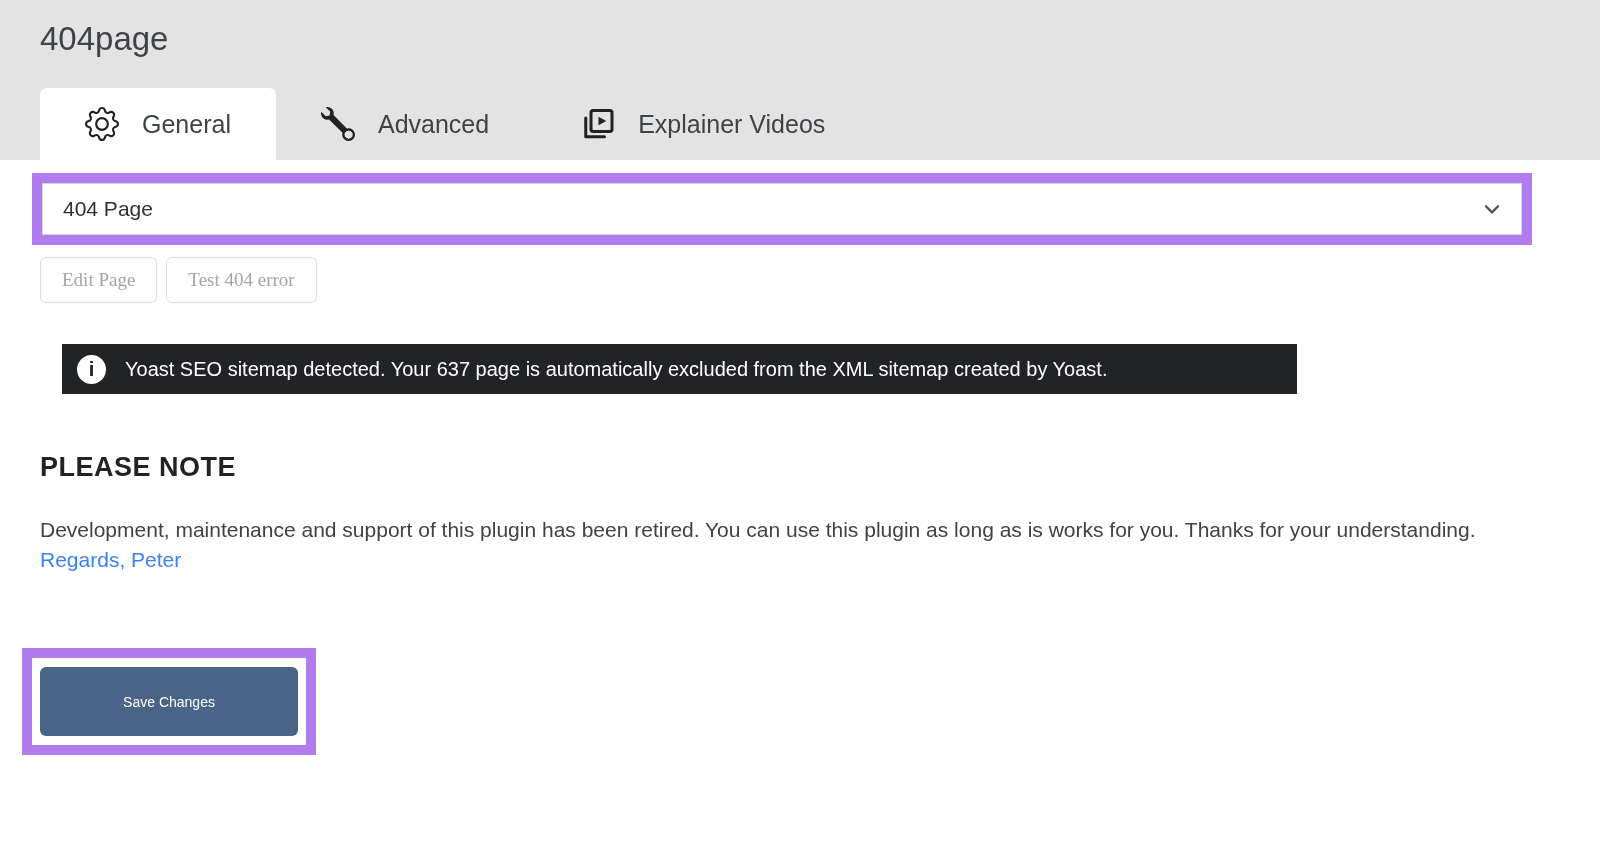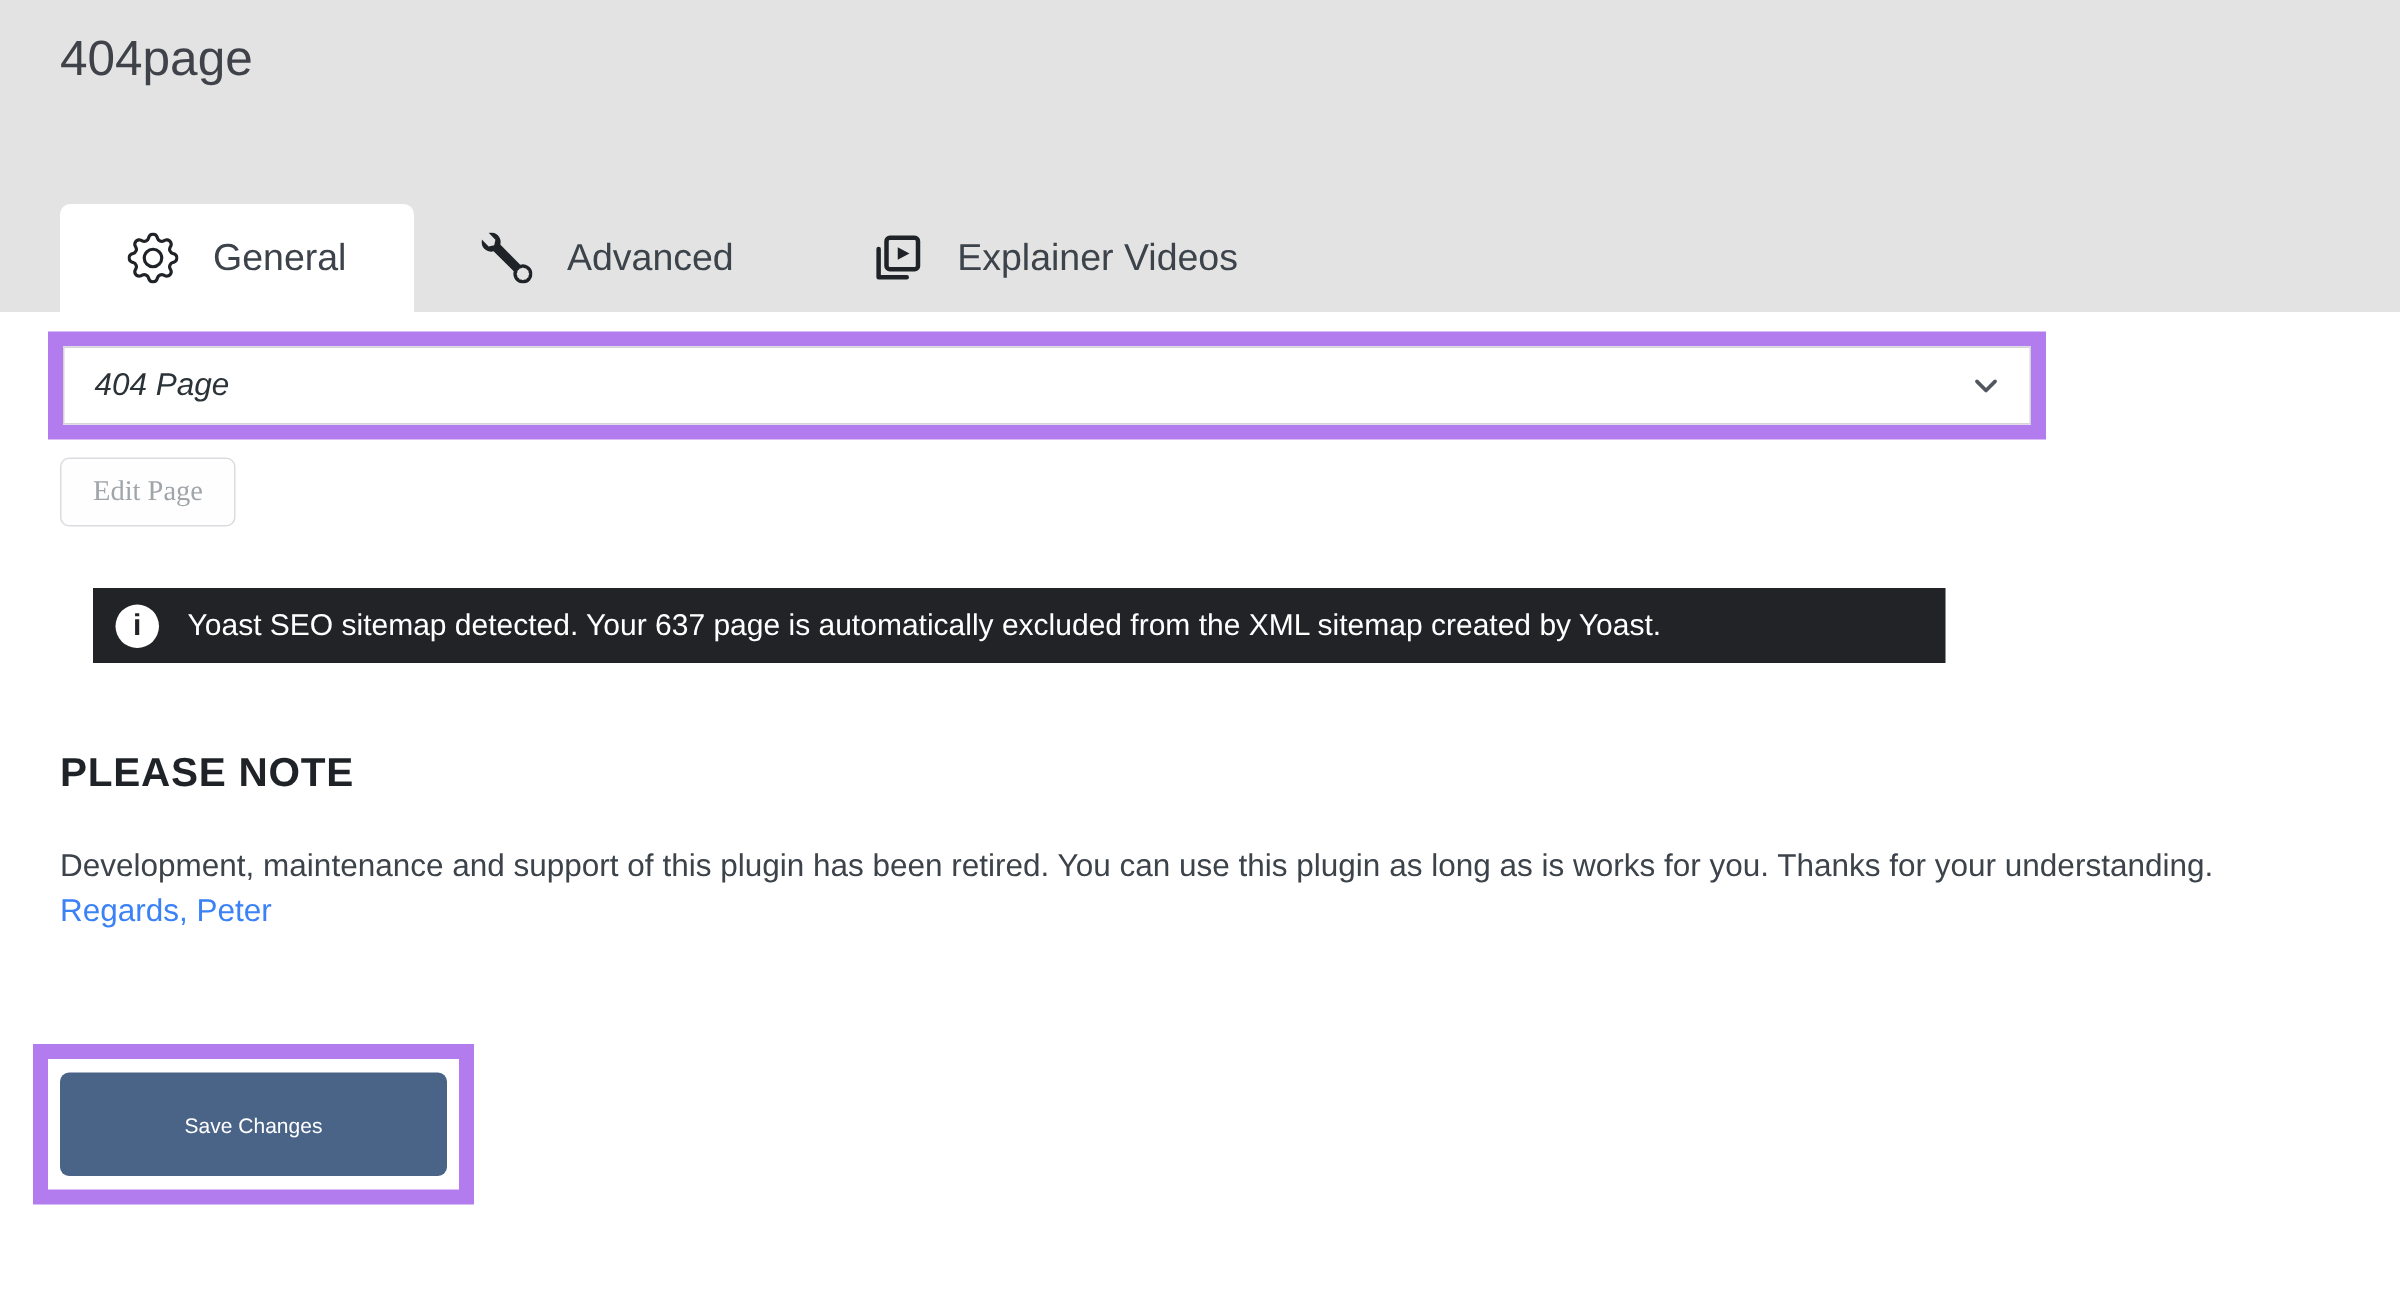--- a/index.html
+++ b/index.html
@@ -8,21 +8,21 @@
     font-family: "Liberation Sans", sans-serif;
     background: #ffffff;
     color: #3c434a;
     overflow: hidden;
   }
 
   
   .header {
     position: relative;
     width: 100%;
-    height: 208px;
+    height: 160px;
     background: #e3e3e3;
   }
   .page-title {
     position: absolute;
     left: 40px;
     top: 20px;
     font-size: 33px;
     font-weight: 400;
     color: #3f4349;
   }
@@ -55,24 +55,23 @@
 
   .field-label {
     margin-top: 47px;
     font-size: 19px;
     color: #2c3338;
   }
 
   .select-annotation {
     margin-top: 13px;
     margin-left: -8px;
-    width: 1332px;
+    width: 1500px;
     border: 10px solid #b27cef;
     background: #ffffff;
-    font-style: italic;
   }
   .page-select {
     display: flex;
     align-items: center;
     justify-content: space-between;
     height: 52px;
     background: #ffffff;
     border: 1px solid #d5d5d5;
     padding: 0 18px 0 20px;
     font-size: 21px;
@@ -217,20 +216,21 @@
       <span class="chevron">
         <svg width="22" height="22" viewBox="0 0 20 20" fill="none" stroke="#50575e" stroke-width="2.2" stroke-linecap="round" stroke-linejoin="round">
           <polyline points="4.5,7.5 10,13 15.5,7.5"></polyline>
         </svg>
       </span>
     </div>
   </div>
 
   <div class="button-row">
     <button class="ghost-btn">Edit Page</button>
+    <button class="ghost-btn">Test 404 error</button>
   </div>
 
   <div class="notice-bar">
     <span class="info-icon">i</span>
     <span>Yoast SEO sitemap detected. Your 637 page is automatically excluded from the XML sitemap created by Yoast.</span>
   </div>
 
   <div class="note-heading">PLEASE NOTE</div>
 
   <div class="note-body">Development, maintenance and support of this plugin has been retired. You can use this plugin as long as is works for you. Thanks for your understanding.</div>

